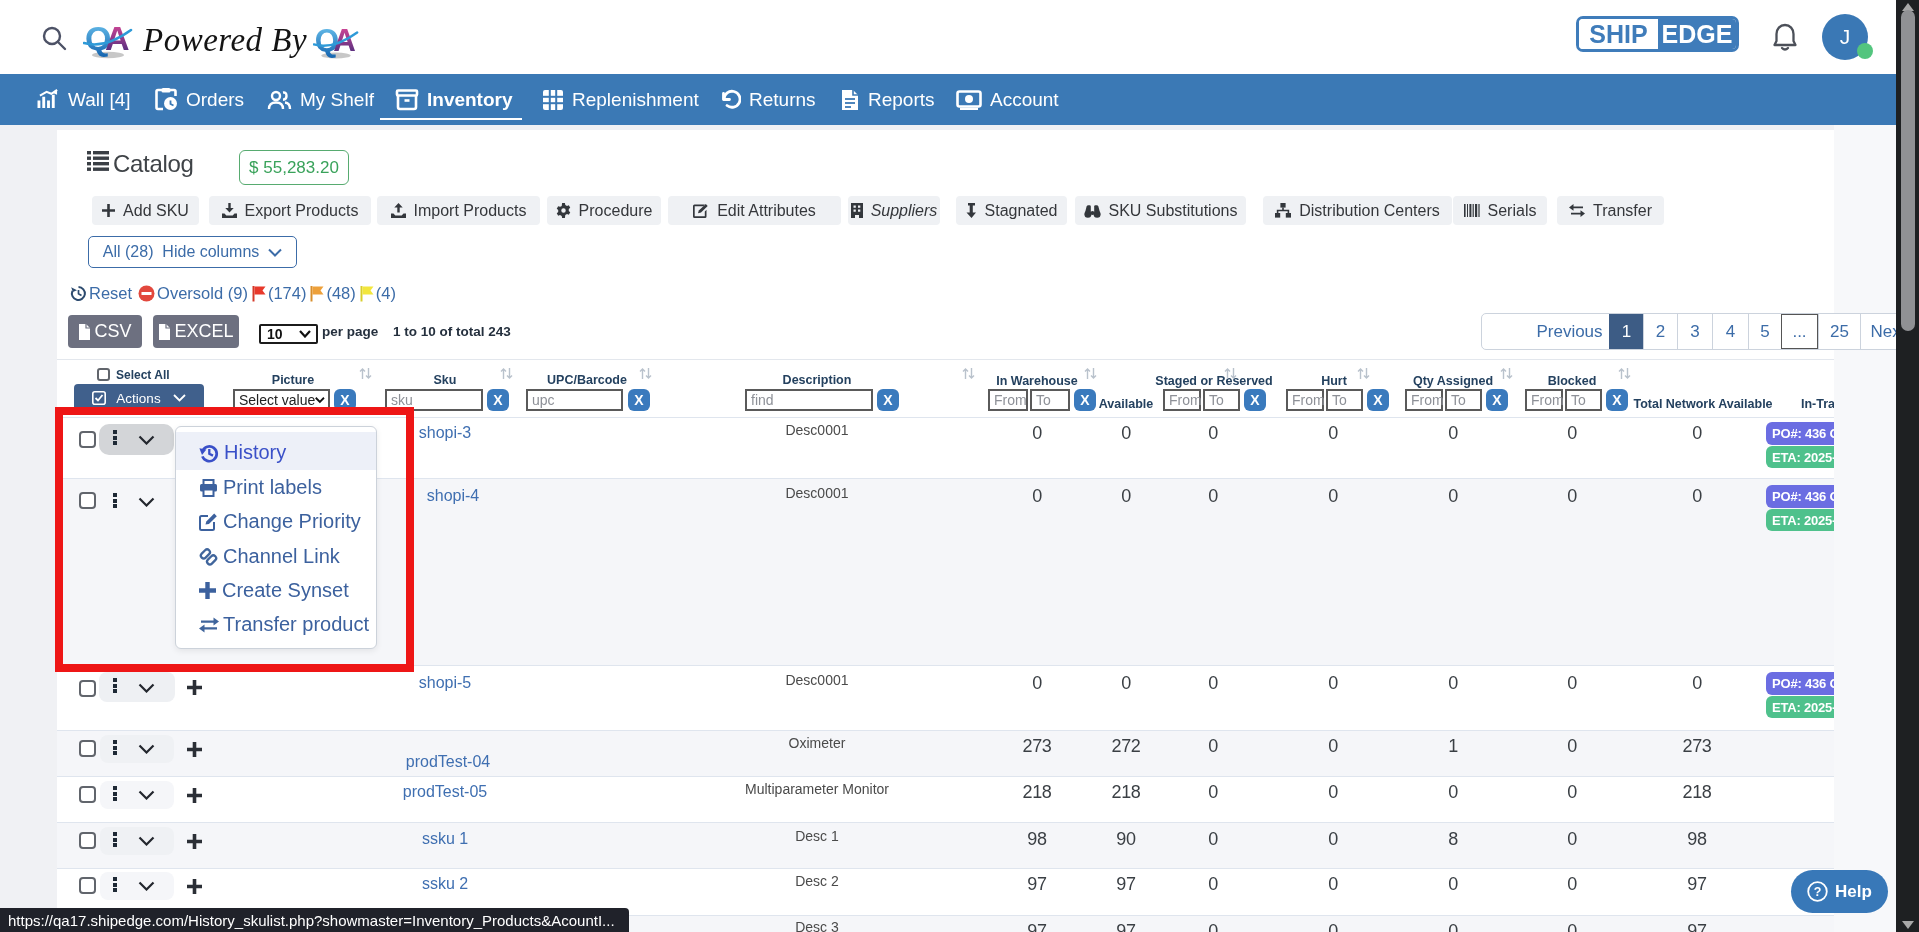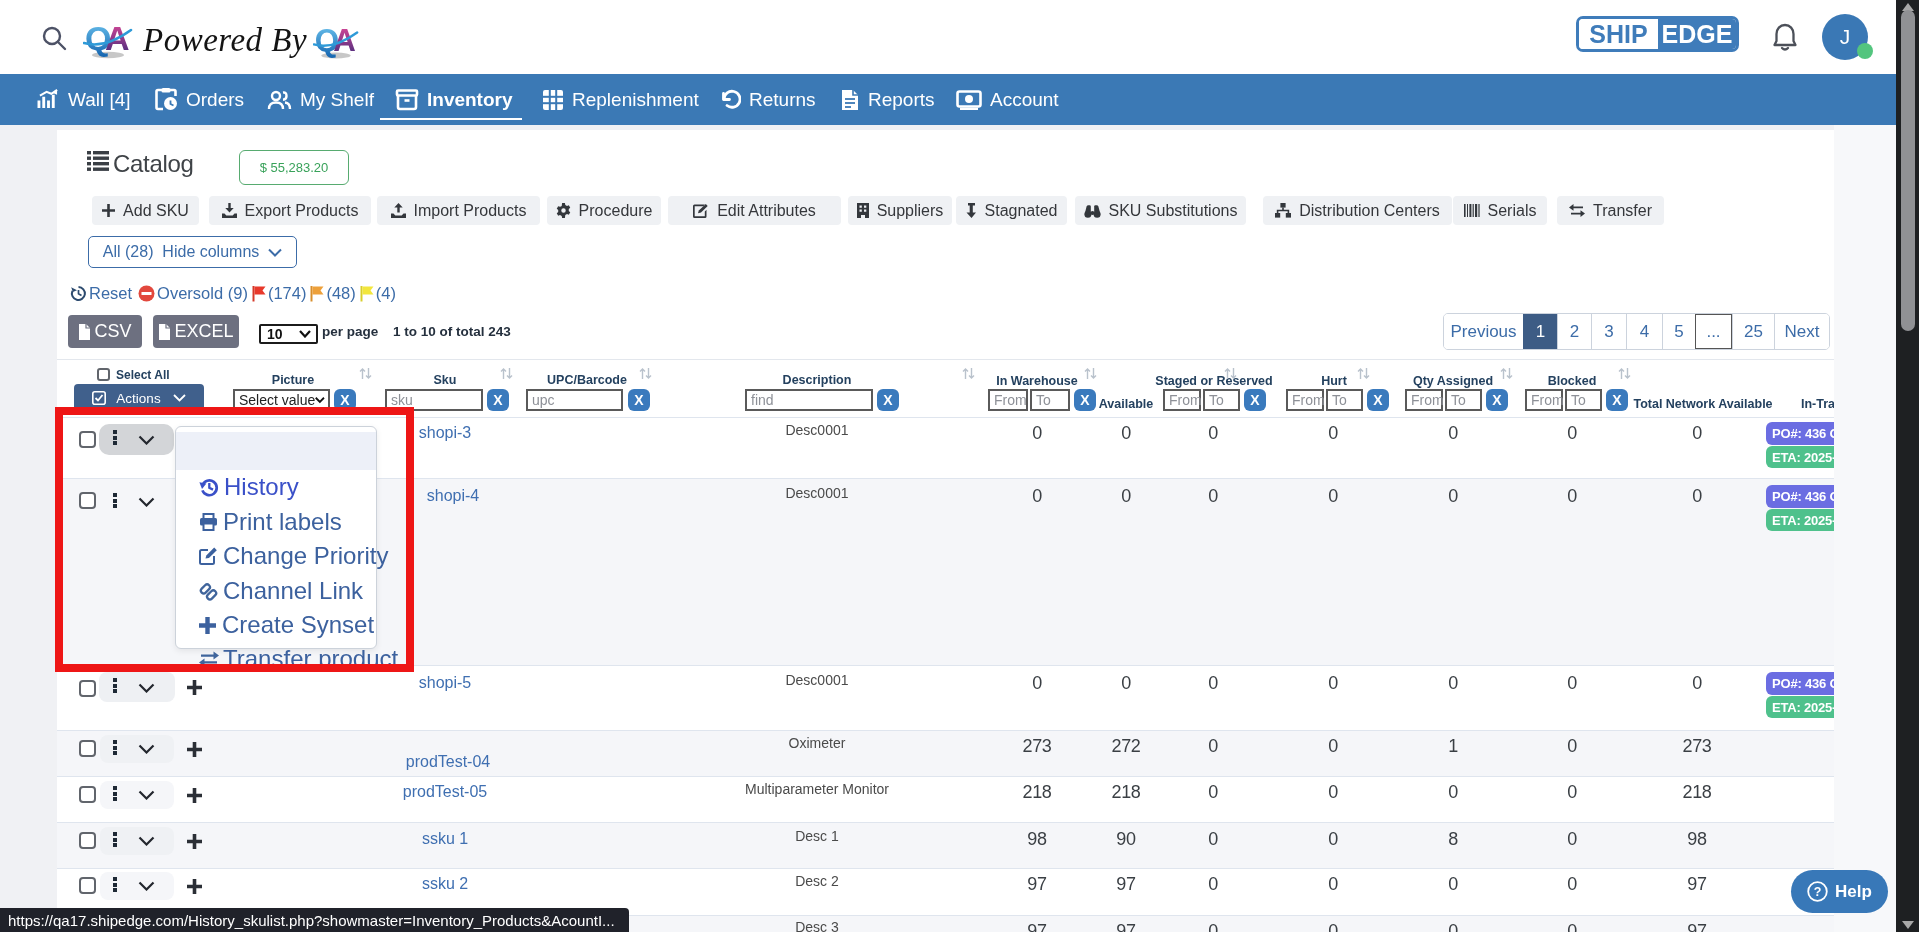--- a/index.html
+++ b/index.html
@@ -27,21 +27,21 @@
 .rowline { position:absolute; left:0; width:1777px; height:1px; background:#dfe5ee; }
 .dots3 { position:absolute; width:5px; }
 .dots3 span { display:block; width:4px; height:4px; background:#1e2935; margin-bottom:1.5px; }
 .badge { position:absolute; left:1766px; width:68px; color:#fff; font-weight:bold; font-size:13px; letter-spacing:-0.2px; padding-left:6px; overflow:hidden; white-space:nowrap; display:flex; align-items:center; }
 .po { background:#6b6de2; border-radius:6px 0 0 6px; height:23px; }
 .eta { background:#4fc18c; border-radius:6px 0 0 6px; height:22px; }
 .sort { position:absolute; }
 .pg { height:35px; display:flex; align-items:center; justify-content:center; color:#3c6ca8; font-size:17px; background:#fff; border-left:1px solid #ccd3dd; }
 .pg:first-child { border-left:none; }
 .ft { position:absolute; height:22px; border:2px solid #5a5a5a; background:#fff; font-size:14px; color:#8d9097; display:flex; align-items:center; padding-left:4px; white-space:nowrap; }
-.menuitem { position:absolute; display:flex; align-items:center; font-size:24px; color:#3c619e; white-space:nowrap;margin-top:32px; }
+.menuitem { position:absolute; display:flex; align-items:center; font-size:20px; color:#3c619e; white-space:nowrap; }
 </style>
 </head>
 <body>
 <div id="page">
   <div id="hdr">
     <svg class="abs" style="left:42px;top:26px" width="25" height="25" viewBox="0 0 25 25">
         <circle cx="10" cy="10" r="8" fill="none" stroke="#4d5266" stroke-width="2.4"></circle>
         <line x1="16" y1="16" x2="23" y2="23" stroke="#4d5266" stroke-width="2.4" stroke-linecap="round"></line>
       </svg>
     <svg class="abs" style="left:83px;top:10px" width="50" height="52" viewBox="0 0 50 52">
@@ -162,21 +162,21 @@
         <rect x="6" y="0" width="16" height="3.4"></rect>
         <rect x="0" y="5.5" width="4" height="3.4"></rect>
         <rect x="6" y="5.5" width="16" height="3.4"></rect>
         <rect x="0" y="11" width="4" height="3.4"></rect>
         <rect x="6" y="11" width="16" height="3.4"></rect>
         <rect x="0" y="16.5" width="4" height="3.4"></rect>
         <rect x="6" y="16.5" width="16" height="3.4"></rect>
       </g>
     </svg>
   <div class="abs" style="left:113px;top:150px;font-size:24px;color:#3f4347;letter-spacing:-0.3px;">Catalog</div>
-  <div class="abs" style="left:239px;top:150px;width:110px;height:35px;border:1px solid #57ab70;border-radius:6px;background:#fff;display:flex;align-items:center;justify-content:center;color:#39a25a;font-size:13px;">$ 55,283.20</div>
+  <div class="abs" style="left:239px;top:150px;width:110px;height:35px;border:1px solid #57ab70;border-radius:6px;background:#fff;display:flex;align-items:center;justify-content:center;color:#39a25a;font-size:17px;">$ 55,283.20</div>
 
   <div class="btn-gray" style="left:92px;top:196px;width:107px;">
     <svg width="13" height="13" viewBox="0 0 13 13">
         <path d="M5.2 0 h2.6 v5.2 h5.2 v2.6 h-5.2 v5.2 h-2.6 v-5.2 h-5.2 v-2.6 h5.2 z" fill="#33373c"></path>
       </svg>Add SKU</div>
   <div class="btn-gray" style="left:209px;top:196px;width:162px;">
     <svg width="15" height="15" viewBox="0 0 15 15">
         <path d="M6.3 0 h2.4 v5 h3 L7.5 9.5 3.3 5 h3 z" fill="#33373c"></path>
         <path d="M0 10.5 h2.5 l1.8 2 h6.4 l1.8 -2 h2.5 v4.5 h-15 z" fill="#33373c"></path>
       </svg>Export Products</div>
@@ -187,21 +187,21 @@
       </svg>Import Products</div>
   <div class="btn-gray" style="left:547px;top:196px;width:114px;">
     <svg width="15" height="15" viewBox="0 0 16 16">
         <path d="M6.5 0 h3 l.4 2.1 a6 6 0 0 1 1.8 1 l2 -.7 1.5 2.6 -1.6 1.4 a6 6 0 0 1 0 2.1 l1.6 1.4 -1.5 2.6 -2 -.7 a6 6 0 0 1 -1.8 1 L9.5 16 h-3 l-.4 -2.1 a6 6 0 0 1 -1.8 -1 l-2 .7 L.8 11 l1.6 -1.4 a6 6 0 0 1 0 -2.1 L.8 6 2.3 3.4 l2 .7 a6 6 0 0 1 1.8 -1 z M8 5.6 a2.4 2.4 0 1 0 0 4.8 2.4 2.4 0 0 0 0 -4.8" fill="#33373c" fill-rule="evenodd"></path>
       </svg>Procedure</div>
   <div class="btn-gray" style="left:668px;top:196px;width:173px;">
     <svg width="16" height="14" viewBox="0 0 16 14">
         <path d="M0 2 Q0 .5 1.5 .5 L12 .5 10.3 2.2 H1.7 V12.3 H11.8 V7.5 L13.5 5.8 V12.5 Q13.5 14 12 14 H1.5 Q0 14 0 12.5 Z" fill="#33373c"></path>
         <path d="M5 9.2 L5.8 6.5 12.8 0 14.7 1.9 8 8.5 Z" fill="#33373c"></path>
       </svg>Edit Attributes</div>
-  <div class="btn-gray" style="left:848px;top:196px;width:104px;">
+  <div class="btn-gray" style="left:848px;top:196px;width:92px;font-style:italic;">
     <svg width="12" height="15" viewBox="0 0 12 15">
         <path d="M0 0 h12 v15 h-4 v-3 h-4 v3 h-4 z M2.5 2.5 h2.3 v2.3 h-2.3 z M7 2.5 h2.3 v2.3 h-2.3 z M2.5 6.4 h2.3 v2.3 h-2.3 z M7 6.4 h2.3 v2.3 h-2.3 z" fill="#33373c" fill-rule="evenodd"></path>
       </svg>Suppliers</div>
   <div class="btn-gray" style="left:956px;top:196px;width:111px;">
     <svg width="11" height="15" viewBox="0 0 11 15">
         <path d="M2 0 h7 v2.4 h-2.2 v7 h3.2 L5.5 15 .5 9.4 h3.2 v-7 H2 z" fill="#33373c"></path>
       </svg>Stagnated</div>
   <div class="btn-gray" style="left:1075px;top:196px;width:171px;">
     <svg width="17" height="14" viewBox="0 0 17 14">
         <g fill="#33373c">
@@ -281,21 +281,21 @@
       </svg>EXCEL</div>
   <div class="abs" style="left:259px;top:324px;width:59px;height:20px;border:2px solid #1b1b1b;border-radius:2px;background:#fff;display:flex;align-items:center;">
     <span style="font-size:14px;font-weight:bold;color:#111;margin-left:6px;">10</span>
     <svg width="12" height="8" viewBox="0 0 12 8" style="position:absolute;right:5px;">
         <path d="M1 1 L6 6.5 L11 1" fill="none" stroke="#111" stroke-width="2.2"></path>
       </svg>
   </div>
   <div class="abs" style="left:322px;top:324px;font-size:13.5px;font-weight:bold;color:#25303e;">per page</div>
   <div class="abs" style="left:393px;top:324px;font-size:13.5px;font-weight:bold;color:#25303e;">1 to 10 of total 243</div>
 
-  <div class="abs" style="left:1443px;top:313px;height:37px;display:flex;border-radius:5px;overflow:hidden;border:1px solid #ccd3dd;">
+  <div class="abs" style="left:1481px;top:313px;height:37px;display:flex;border-radius:5px;overflow:hidden;border:1px solid #ccd3dd;padding-left:48px;">
     <div class="pg" style="width:79px;">Previous</div>
     <div class="pg" style="width:34px;background:#3d5c85;color:#fff;border-left:1px solid #3d5c85;">1</div>
     <div class="pg" style="width:34px;">2</div>
     <div class="pg" style="width:35px;">3</div>
     <div class="pg" style="width:36px;">4</div>
     <div class="pg" style="width:33px;">5</div>
     <div class="pg" style="width:37px;border:1px solid #555;">...</div>
     <div class="pg" style="width:42px;">25</div>
     <div class="pg" style="width:55px;">Next</div>
   </div>

